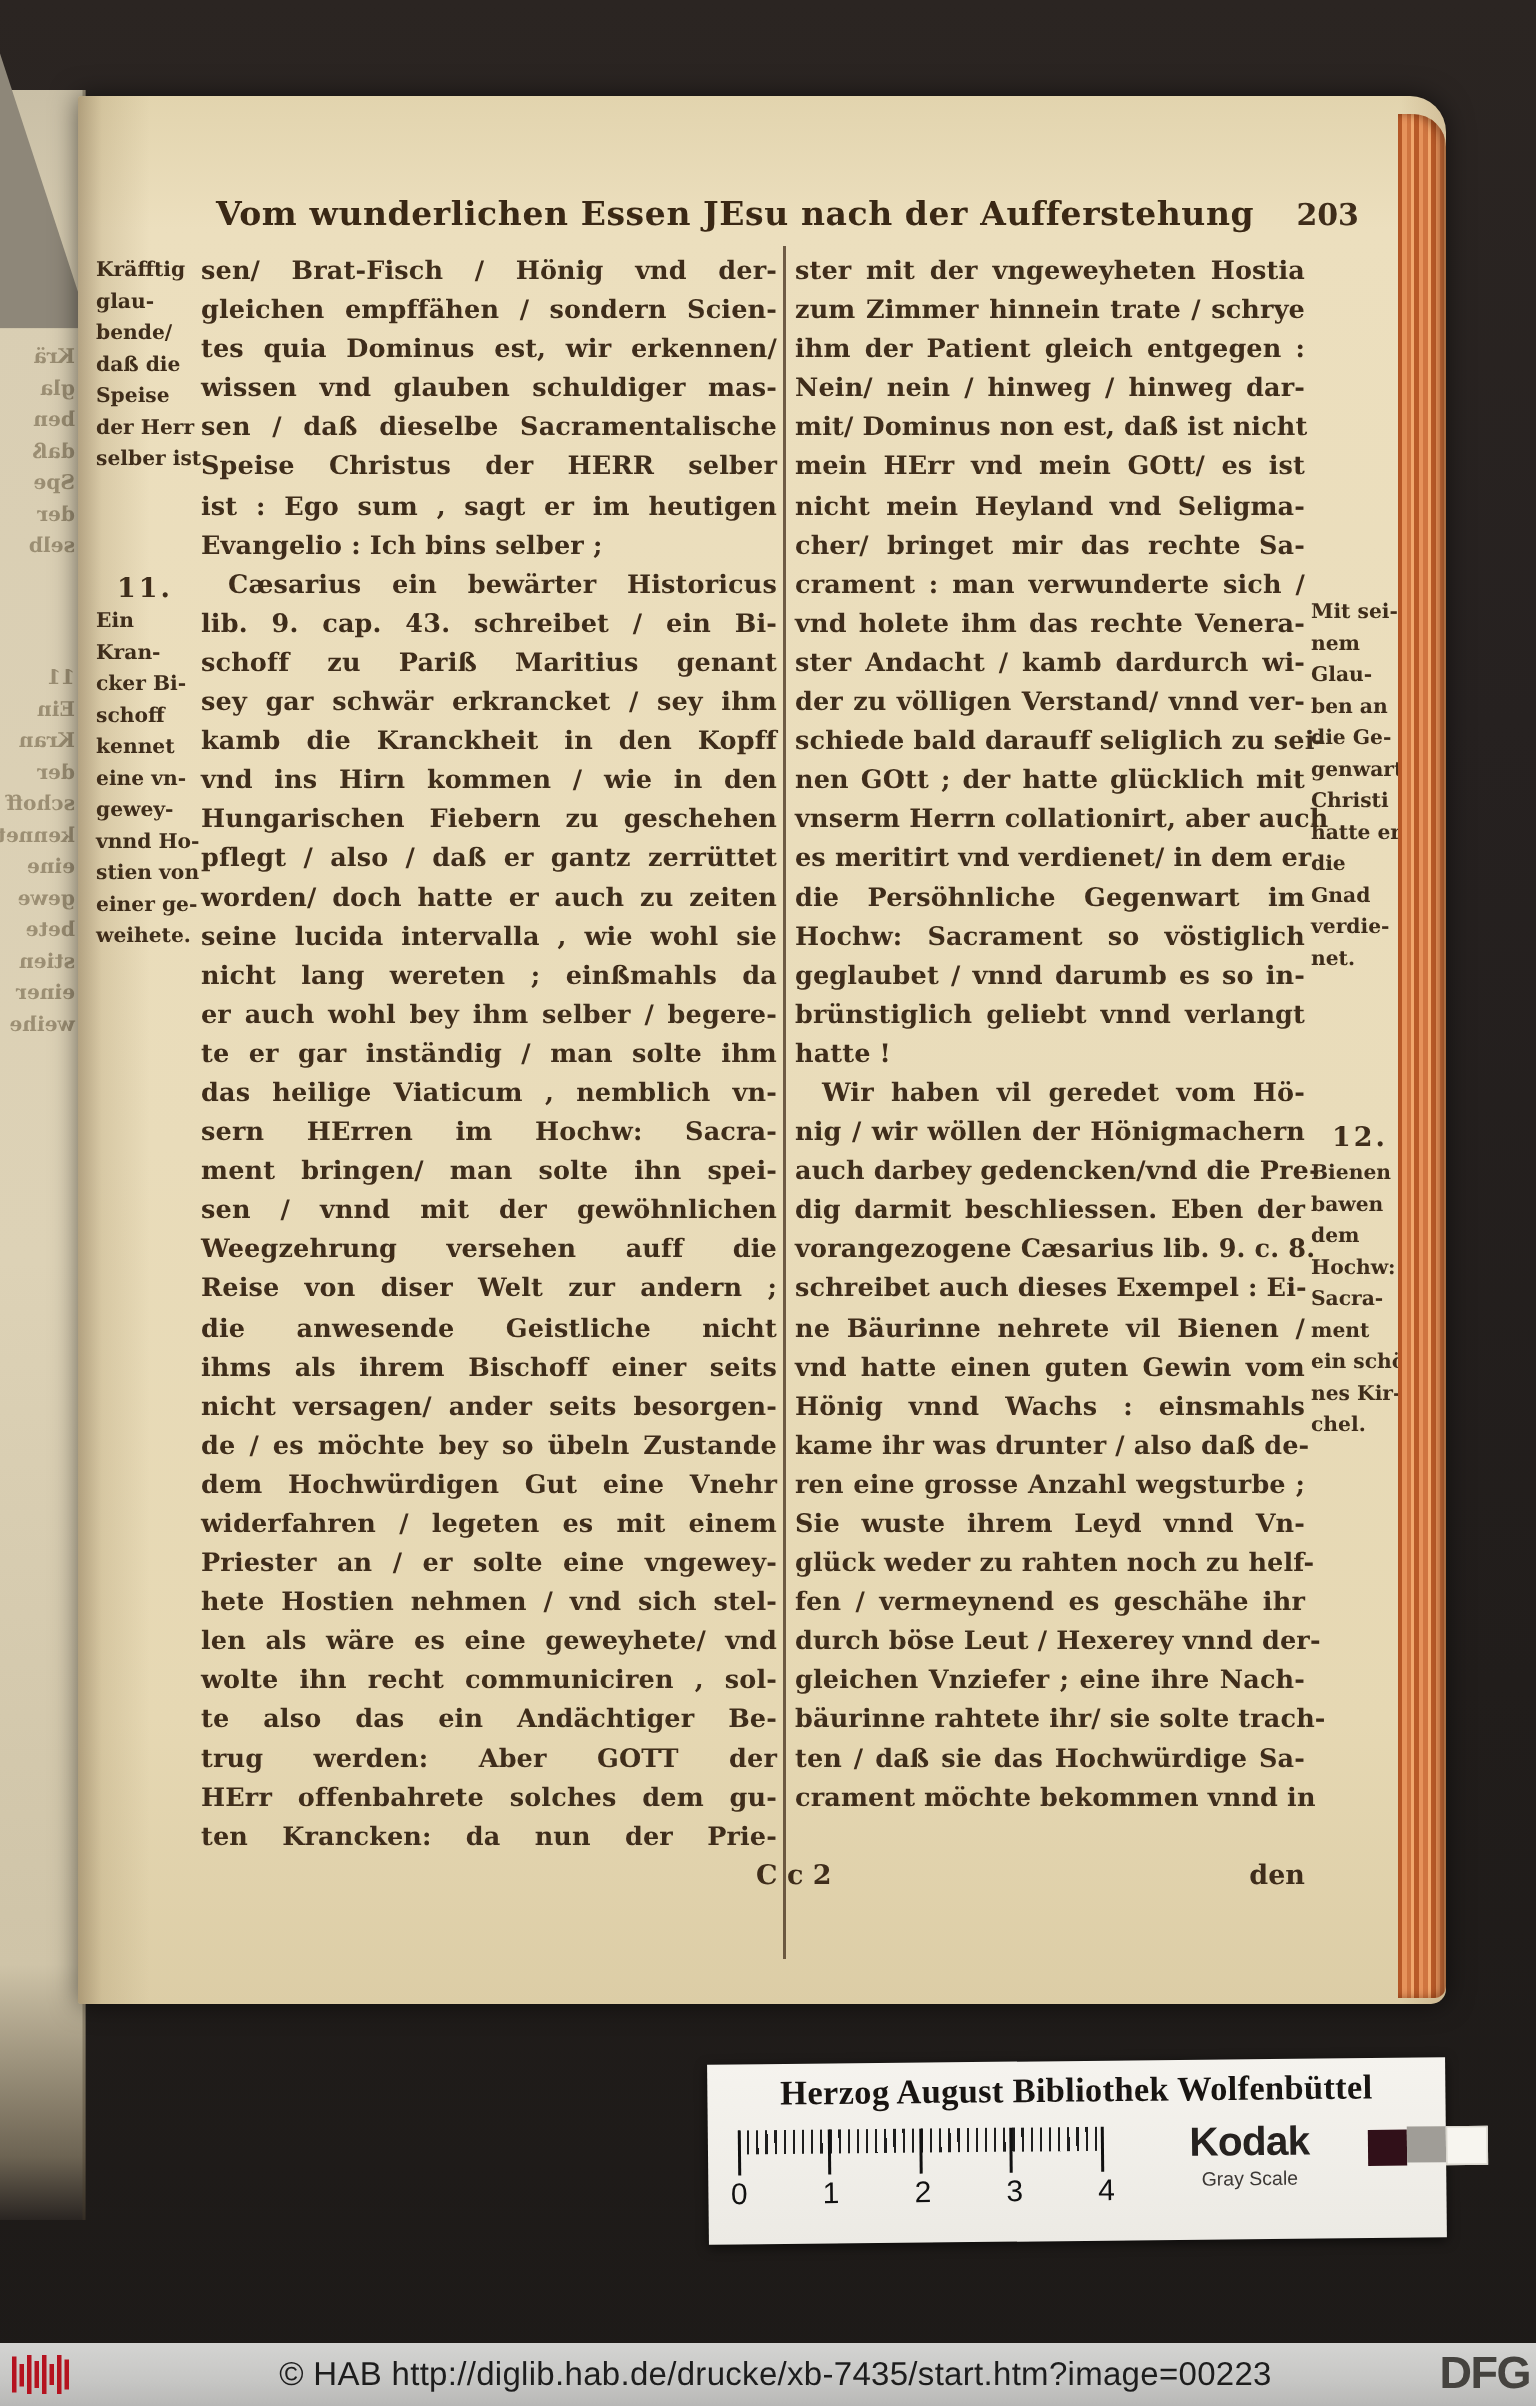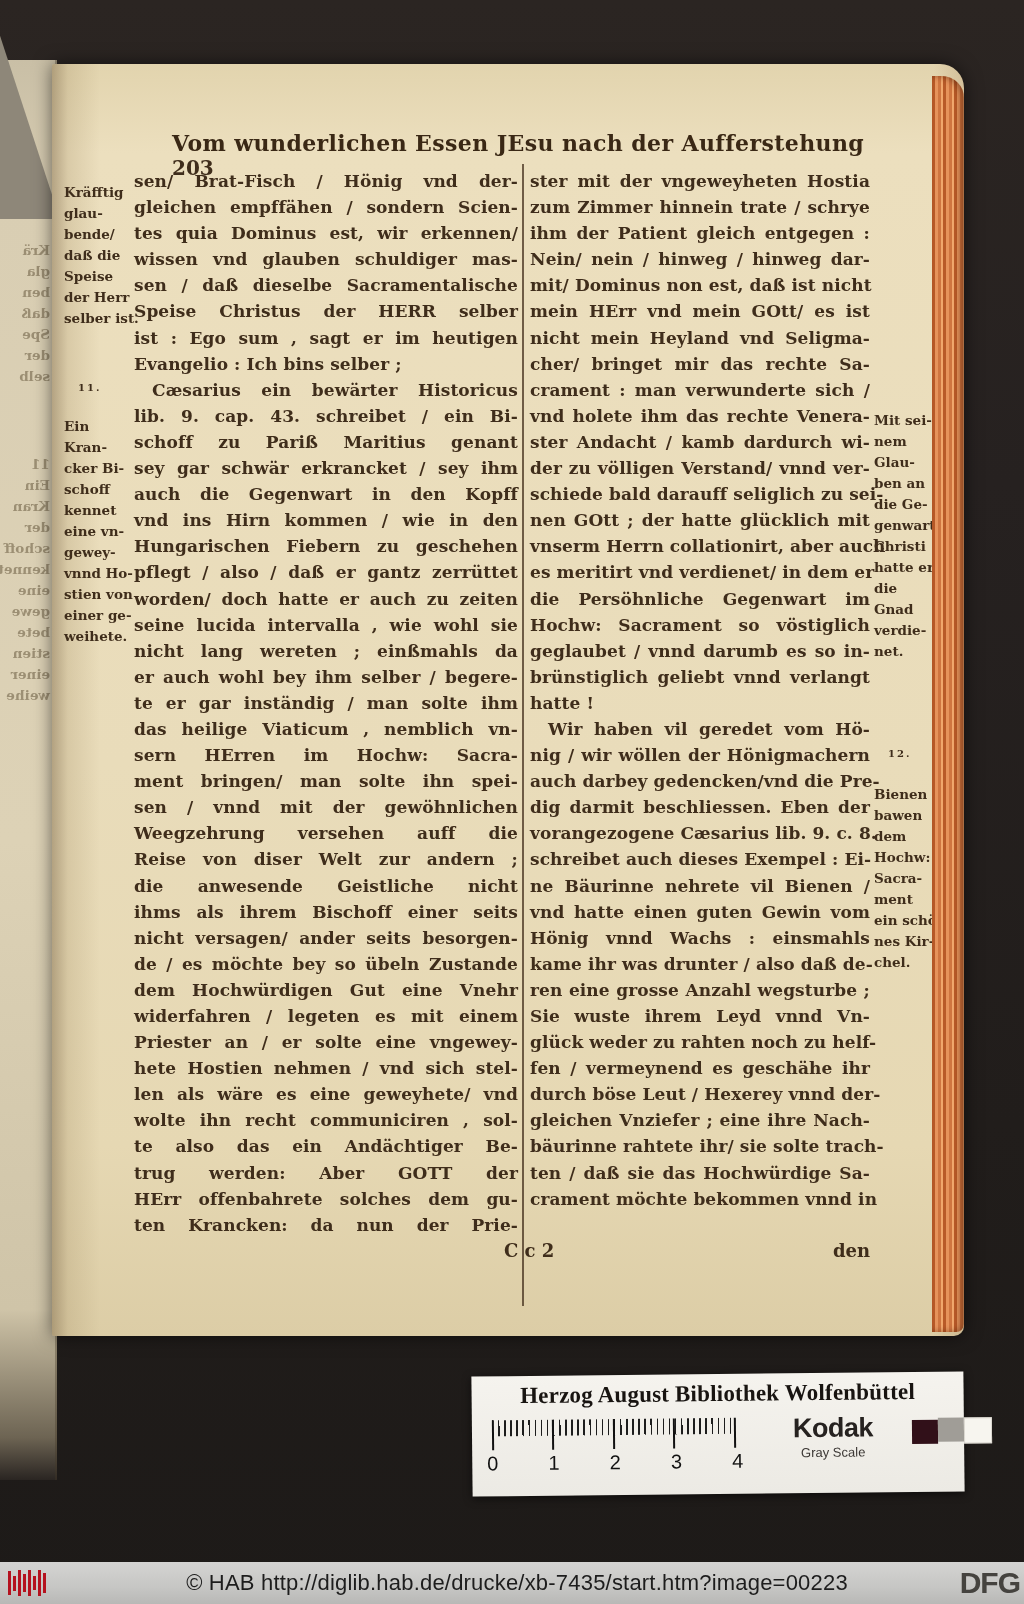--- a/index.html
+++ b/index.html
@@ -38,41 +38,41 @@
     color:#3f2d1b;
   }
   .fore-edge{
     position:absolute;left:932px;top:76px;width:32px;height:1256px;
     background:repeating-linear-gradient(90deg,#b85a28 0 3px,#e6935b 3px 6px,#cf7540 6px 9px,#f0a76c 9px 11px);
     border-radius:0 22px 8px 0;
     box-shadow:inset -4px 0 6px rgba(60,20,0,.45);
   }
   .page-header{
     position:absolute;left:92px;right:58px;top:66px;
-    display:flex;justify-content:space-between;align-items:baseline;flex-direction:column;
+    display:flex;justify-content:space-between;align-items:baseline;
   }
   .page-title{
     font-size:22px;font-weight:700;letter-spacing:.4px;color:#3a2815;
   }
   .page-num{font-size:20px;font-weight:700;margin-left:28px;}
   .divider{
     position:absolute;left:470px;top:100px;width:2px;height:1142px;
     background:rgba(62,42,24,.72);
   }
   
   .col{position:absolute;font-size:17px;font-weight:700;line-height:26.1px;letter-spacing:.1px;}
   .col-left{left:82px;top:104px;width:384px;}
   .col-right{left:478px;top:104px;width:340px;}
   .tl{text-align:justify;text-align-last:justify;white-space:nowrap;}
   .tl.end{text-align-last:left;}
   .tl.ind{text-indent:18px;}
   
-  .notes{position:absolute;font-size:13.5px;font-weight:700;line-height:21px;margin-top:12px;}
+  .notes{position:absolute;font-size:13.5px;font-weight:700;line-height:21px;}
   .notes .tl{text-align:left;text-align-last:left;white-space:nowrap;}
-  .mnum{position:absolute;font-size:10px;font-weight:700;letter-spacing:2px;}
+  .mnum{position:absolute;font-size:18px;font-weight:700;letter-spacing:2px;}
   .ml1{left:12px;top:106px;width:68px;}
   .ml-num{left:26px;top:318px;}
   .ml2{left:12px;top:340px;width:68px;}
   .mr1{left:822px;top:334px;width:86px;}
   .mr-num{left:836px;top:684px;}
   .mr2{left:822px;top:708px;width:86px;}
   .bottom-row{
     position:absolute;left:452px;top:1176px;width:366px;
     display:flex;justify-content:space-between;
     font-size:18px;font-weight:700;
@@ -204,21 +204,21 @@
       <div class="tl">tes quia Dominus est, wir erkennen/</div>
       <div class="tl">wissen vnd glauben schuldiger mas-</div>
       <div class="tl">sen / daß dieselbe Sacramentalische</div>
       <div class="tl">Speise Christus der HERR selber</div>
       <div class="tl">ist : Ego sum , sagt er im heutigen</div>
       <div class="tl end">Evangelio :  Ich bins selber ;</div>
       <div class="tl ind">Cæsarius ein bewärter Historicus</div>
       <div class="tl">lib. 9. cap. 43. schreibet / ein Bi-</div>
       <div class="tl">schoff zu Pariß Maritius genant</div>
       <div class="tl">sey gar schwär erkrancket / sey ihm</div>
-      <div class="tl">auch die Gegenwart in den Kopff</div>
+      <div class="tl">kamb die Kranckheit in den Kopff</div>
       <div class="tl">vnd ins Hirn kommen / wie in den</div>
       <div class="tl">Hungarischen Fiebern zu geschehen</div>
       <div class="tl">pflegt / also / daß er gantz zerrüttet</div>
       <div class="tl">worden/ doch hatte er auch zu zeiten</div>
       <div class="tl">seine lucida intervalla , wie wohl sie</div>
       <div class="tl">nicht lang wereten ;  einßmahls da</div>
       <div class="tl">er auch wohl bey ihm selber / begere-</div>
       <div class="tl">te er gar inständig / man solte ihm</div>
       <div class="tl">das heilige Viaticum , nemblich vn-</div>
       <div class="tl">sern HErren im Hochw: Sacra-</div>

